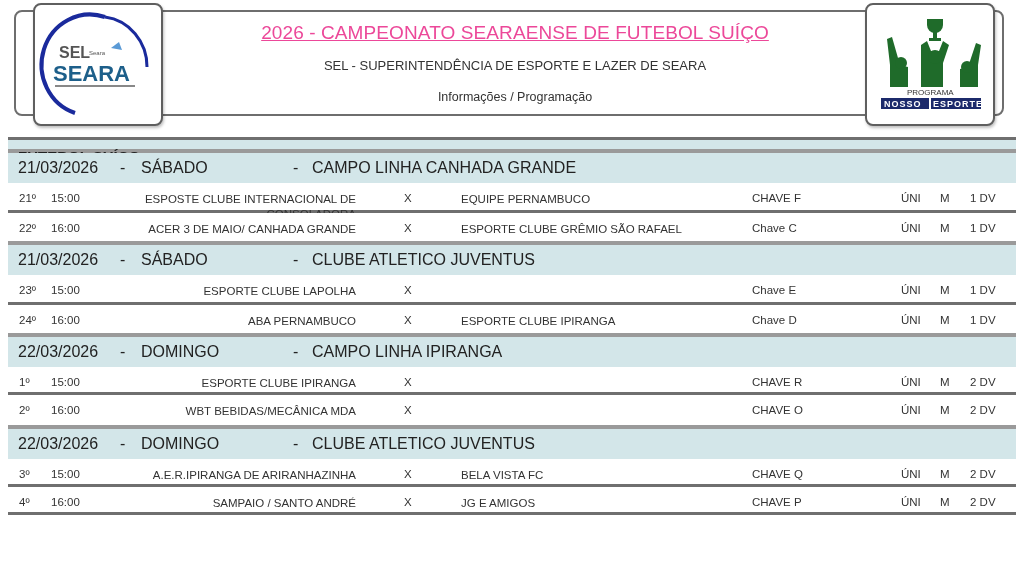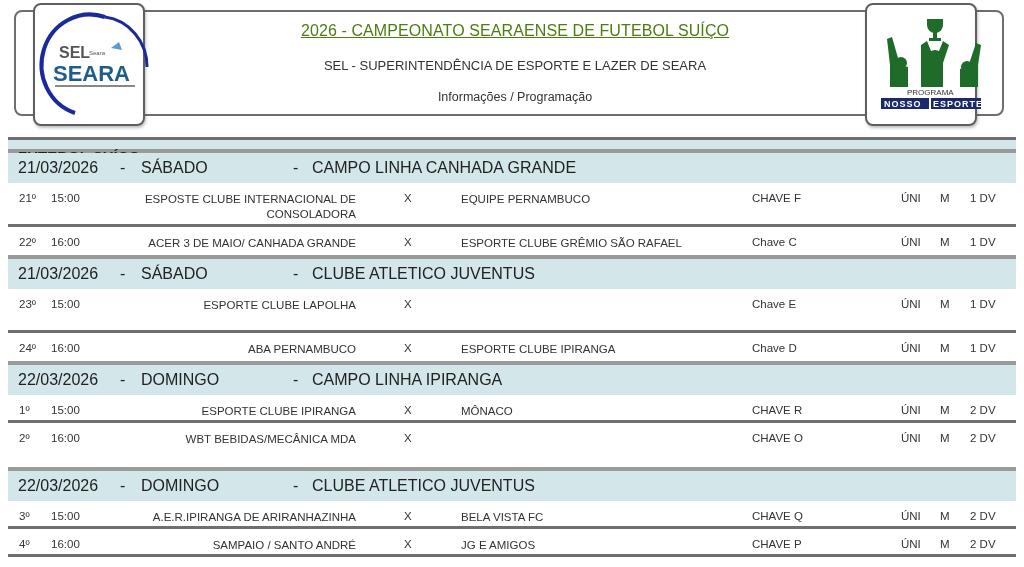--- a/index.html
+++ b/index.html
@@ -5,30 +5,30 @@
   * { box-sizing: border-box; margin: 0; padding: 0; }
   html, body { width: 1024px; height: 567px; background: #ffffff; overflow: hidden; }
   body { font-family: "Liberation Sans", "DejaVu Sans", sans-serif; color: #222; position: relative; }
 
   
   .hdr-frame {
     position: absolute; left: 14px; top: 10px; width: 990px; height: 106px;
     border: 2px solid #6e6e6e; border-radius: 8px; background: #fff;
   }
   .logo-box {
-    position: absolute; top: 3px; width: 112px; height: 123px;
+    position: absolute; top: 3px; width: 130px; height: 123px;
     border: 2px solid #5f5f5f; border-radius: 8px; background: #fff;
     box-shadow: 1px 2px 3px rgba(0,0,0,0.25);
   }
   .logo-left { left: 33px; }
   .logo-right { left: 865px; }
   .hdr-text {
     position: absolute; left: 170px; width: 690px; text-align: center;
   }
-  .hdr-title { top: 22px; font-size: 16px; text-decoration: underline; color: #4d7c0f; letter-spacing: 0.1px; }
+  .hdr-title { top: 22px; font-size: 19px; text-decoration: underline; color: #ec4899; letter-spacing: 0.1px; }
   .hdr-sub { top: 58px; font-size: 13px; color: #333; }
   .hdr-info { top: 90px; font-size: 12.5px; color: #333; }
 
   
   .tbl { position: absolute; left: 8px; top: 137px; width: 1008px; }
   .sec-head {
     height: 16px; background: #d3e6e9; border-top: 3px solid #6f6f6f;
     border-bottom: 4px solid #9a9a9a; position: relative;
   }
   .sec-title { position: absolute; left: 10px; top: 8px; font-weight: bold; font-size: 15px; color: #222; }
@@ -36,21 +36,21 @@
   .col-gp { left: 899px; } .col-n { left: 930px; } .col-cat { left: 953px; }
 
   .day-head {
     height: 30px; background: #d3e6e9; position: relative; font-size: 16px; color: #222;
   }
   .day-head span { position: absolute; top: 6px; }
   .d-date { left: 10px; } .d-dash1 { left: 112px; } .d-day { left: 133px; }
   .d-dash2 { left: 285px; } .d-venue { left: 304px; }
 
   .row { position: relative; background: #fff; border-bottom: 3px solid #6f6f6f; font-size: 11.5px; color: #333; }
-  .row.h1 { height: 28px; } .row.h2 { height: 44px; }
+  .row.h1 { height: 28px; } .row.h2 { height: 30px; }
   .row.last-in-group { border-bottom: none; }
   .row span { position: absolute; top: 9px; }
   .r-num { left: 11px; }
   .r-time { left: 43px; }
   .r-home { right: 660px; text-align: right; width: 280px; line-height: 15px; }
   .r-x { left: 396px; }
   .r-away { left: 453px; width: 290px; line-height: 15px; }
   .r-chave { left: 744px; width: 110px; text-align: left; }
   .r-gp { left: 893px; } .r-n { left: 932px; } .r-cat { left: 962px; }
   .sep-light { height: 4px; background: #9a9a9a; }
@@ -171,21 +171,20 @@
     <span class="d-dash1">-</span>
     <span class="d-day">DOMINGO</span>
     <span class="d-dash2">-</span>
     <span class="d-venue">CAMPO LINHA IPIRANGA</span>
   </div>
   <div class="row h1">
     <span class="r-num">1º</span>
     <span class="r-time">15:00</span>
     <span class="r-home">ESPORTE CLUBE IPIRANGA</span>
     <span class="r-x">X</span>
-    <span class="r-away">MÔNACO</span>
     <span class="r-chave">CHAVE R</span>
     <span class="r-gp">ÚNI</span>
     <span class="r-n">M</span>
     <span class="r-cat">2 DV</span>
   </div>
   <div class="row h2 last-in-group">
     <span class="r-num">2º</span>
     <span class="r-time">16:00</span>
     <span class="r-home">WBT BEBIDAS/MECÂNICA MDA</span>
     <span class="r-x">X</span>

